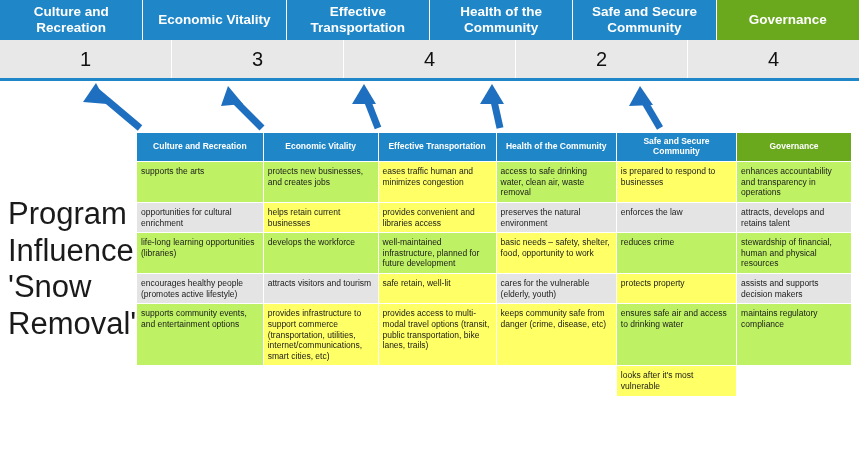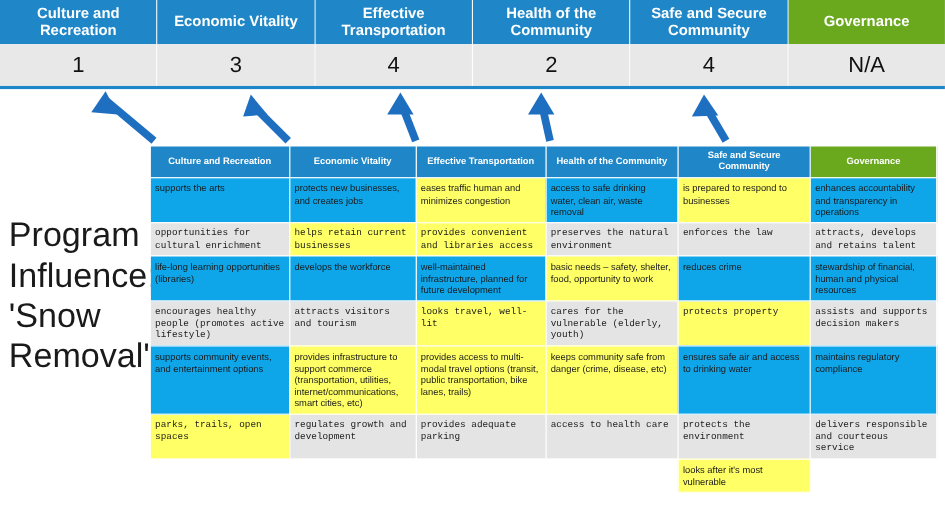--- a/index.html
+++ b/index.html
@@ -114,23 +114,23 @@
     vertical-align: middle;
   }
   .matrix th.gov { background: #6aa81e; }
   .matrix td {
     font-size: 8.5px;
     color: #1a1a1a;
     vertical-align: top;
     padding: 4px 4px;
     border: 1px solid #ffffff;
     line-height: 1.25;
-    background: #0ea5e9;
-  }
-  .matrix tr.alt td { background: #e4e4e4; font-family: Liberation Mono, monospace; }
+    background: #bef264;
+  }
+  .matrix tr.alt td { background: #e4e4e4; }
   .matrix td.hl { background: #ffff66 !important; }
   .matrix td.empty { background: #ffffff !important; border-color: #ffffff; }
   .matrix col.c0 { width: 118px; }
   .matrix col.c1 { width: 107px; }
   .matrix col.c2 { width: 110px; }
   .matrix col.c3 { width: 112px; }
   .matrix col.c4 { width: 112px; }
   .matrix col.c5 { width: 107px; }
 </style>
 </head>
@@ -144,21 +144,20 @@
     <div class="top-header-cell">Health of the Community</div>
     <div class="top-header-cell">Safe and Secure Community</div>
     <div class="top-header-cell gov">Governance</div>
   </div>
   <div class="top-score-row">
     <div class="top-score-cell">1</div>
     <div class="top-score-cell">3</div>
     <div class="top-score-cell">4</div>
     <div class="top-score-cell">2</div>
     <div class="top-score-cell">4</div>
-    <div class="top-score-cell">N/A</div>
   </div>
   <div class="top-rule"></div>
 </div>
 
 <svg class="arrows" viewBox="0 0 859 56" width="859" height="56">
   <g stroke="#1f6fc0" stroke-width="7" fill="none" stroke-linecap="butt">
     <line x1="140" y1="50" x2="96" y2="13"></line>
     <line x1="262" y1="50" x2="230" y2="18"></line>
     <line x1="378" y1="50" x2="364" y2="14"></line>
     <line x1="500" y1="50" x2="492" y2="14"></line>
@@ -215,41 +214,33 @@
       <td>life-long learning opportunities (libraries)</td>
       <td>develops the workforce</td>
       <td>well-maintained infrastructure, planned for future development</td>
       <td class="hl">basic needs – safety, shelter, food, opportunity to work</td>
       <td>reduces crime</td>
       <td>stewardship of financial, human and physical resources</td>
     </tr>
     <tr class="alt">
       <td>encourages healthy people (promotes active lifestyle)</td>
       <td>attracts visitors and tourism</td>
-      <td class="hl">looks travel, well-lit</td>
+      <td class="hl">safe retain, well-lit</td>
       <td>cares for the vulnerable (elderly, youth)</td>
       <td class="hl">protects property</td>
       <td>assists and supports decision makers</td>
     </tr>
     <tr>
       <td>supports community events, and entertainment options</td>
       <td class="hl">provides infrastructure to support commerce (transportation, utilities, internet/communications, smart cities, etc)</td>
       <td class="hl">provides access to multi-modal travel options (transit, public transportation, bike lanes, trails)</td>
       <td class="hl">keeps community safe from danger (crime, disease, etc)</td>
       <td>ensures safe air and access to drinking water</td>
       <td>maintains regulatory compliance</td>
     </tr>
-    <tr class="alt">
-      <td class="hl">parks, trails, open spaces</td>
-      <td>regulates growth and development</td>
-      <td>provides adequate parking</td>
-      <td>access to health care</td>
-      <td>protects the environment</td>
-      <td>delivers responsible and courteous service</td>
-    </tr>
     <tr>
       <td class="empty"></td>
       <td class="empty"></td>
       <td class="empty"></td>
       <td class="empty"></td>
       <td class="hl">looks after it's most vulnerable</td>
       <td class="empty"></td>
     </tr>
   </tbody>
 </table>

